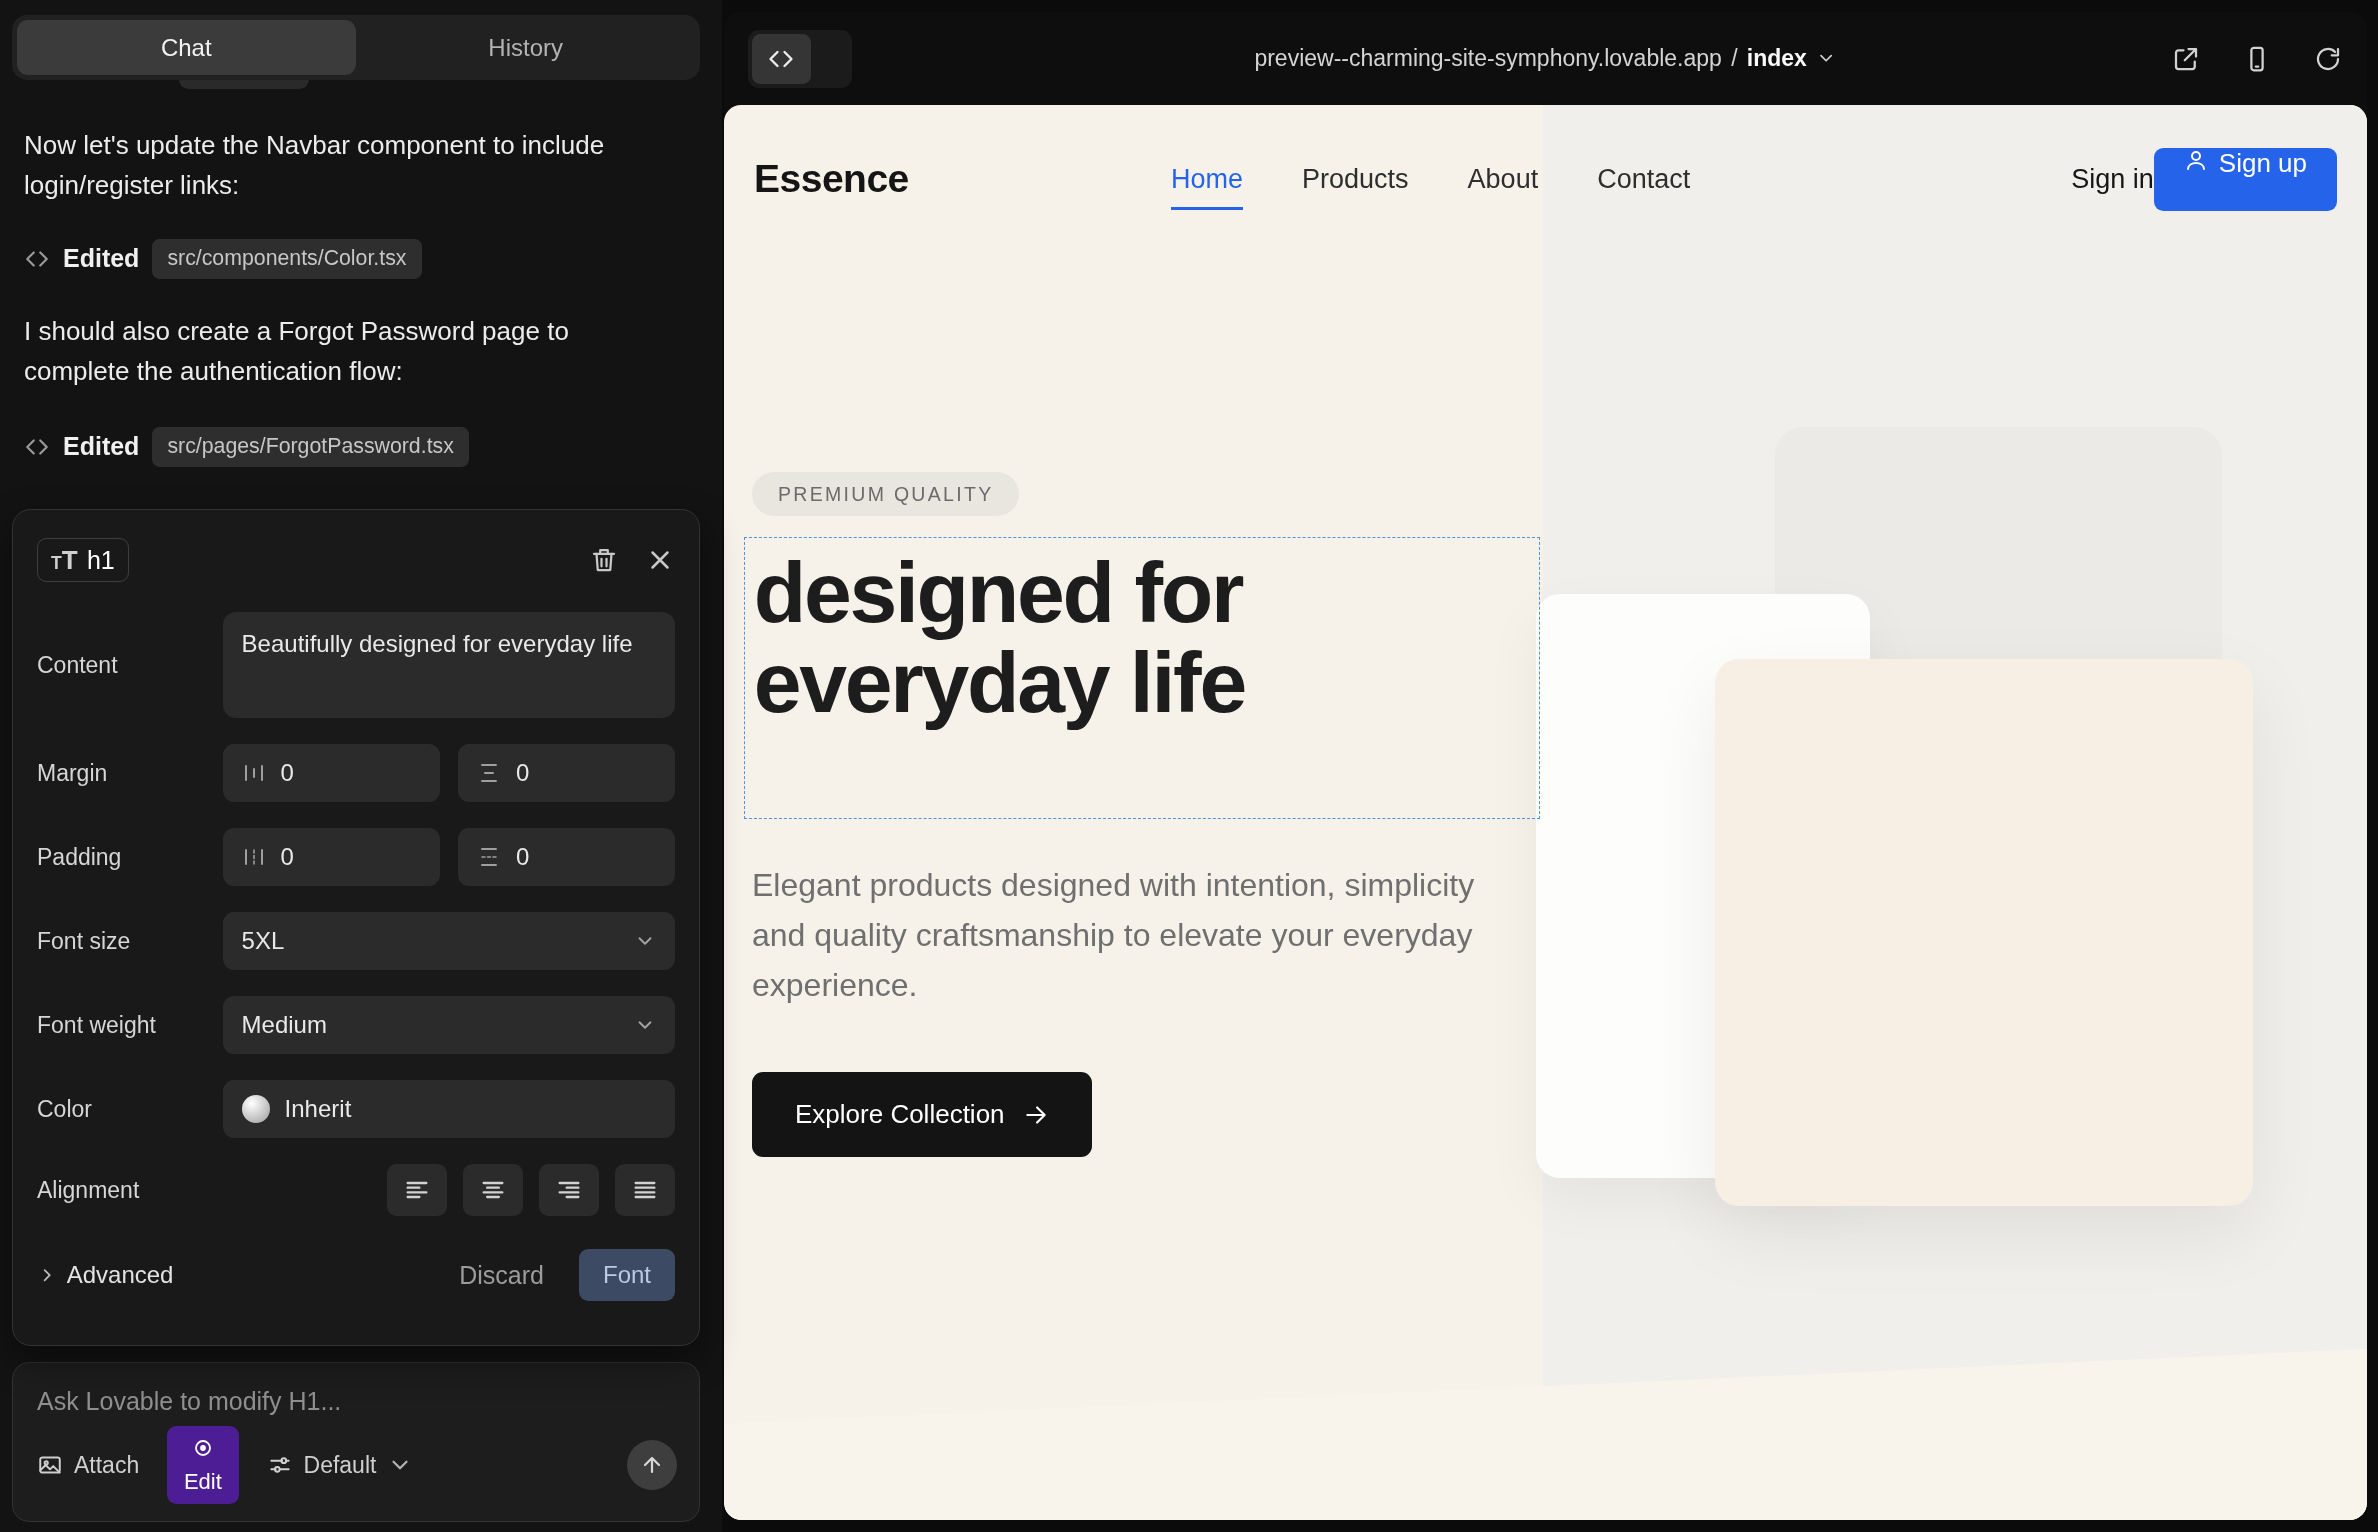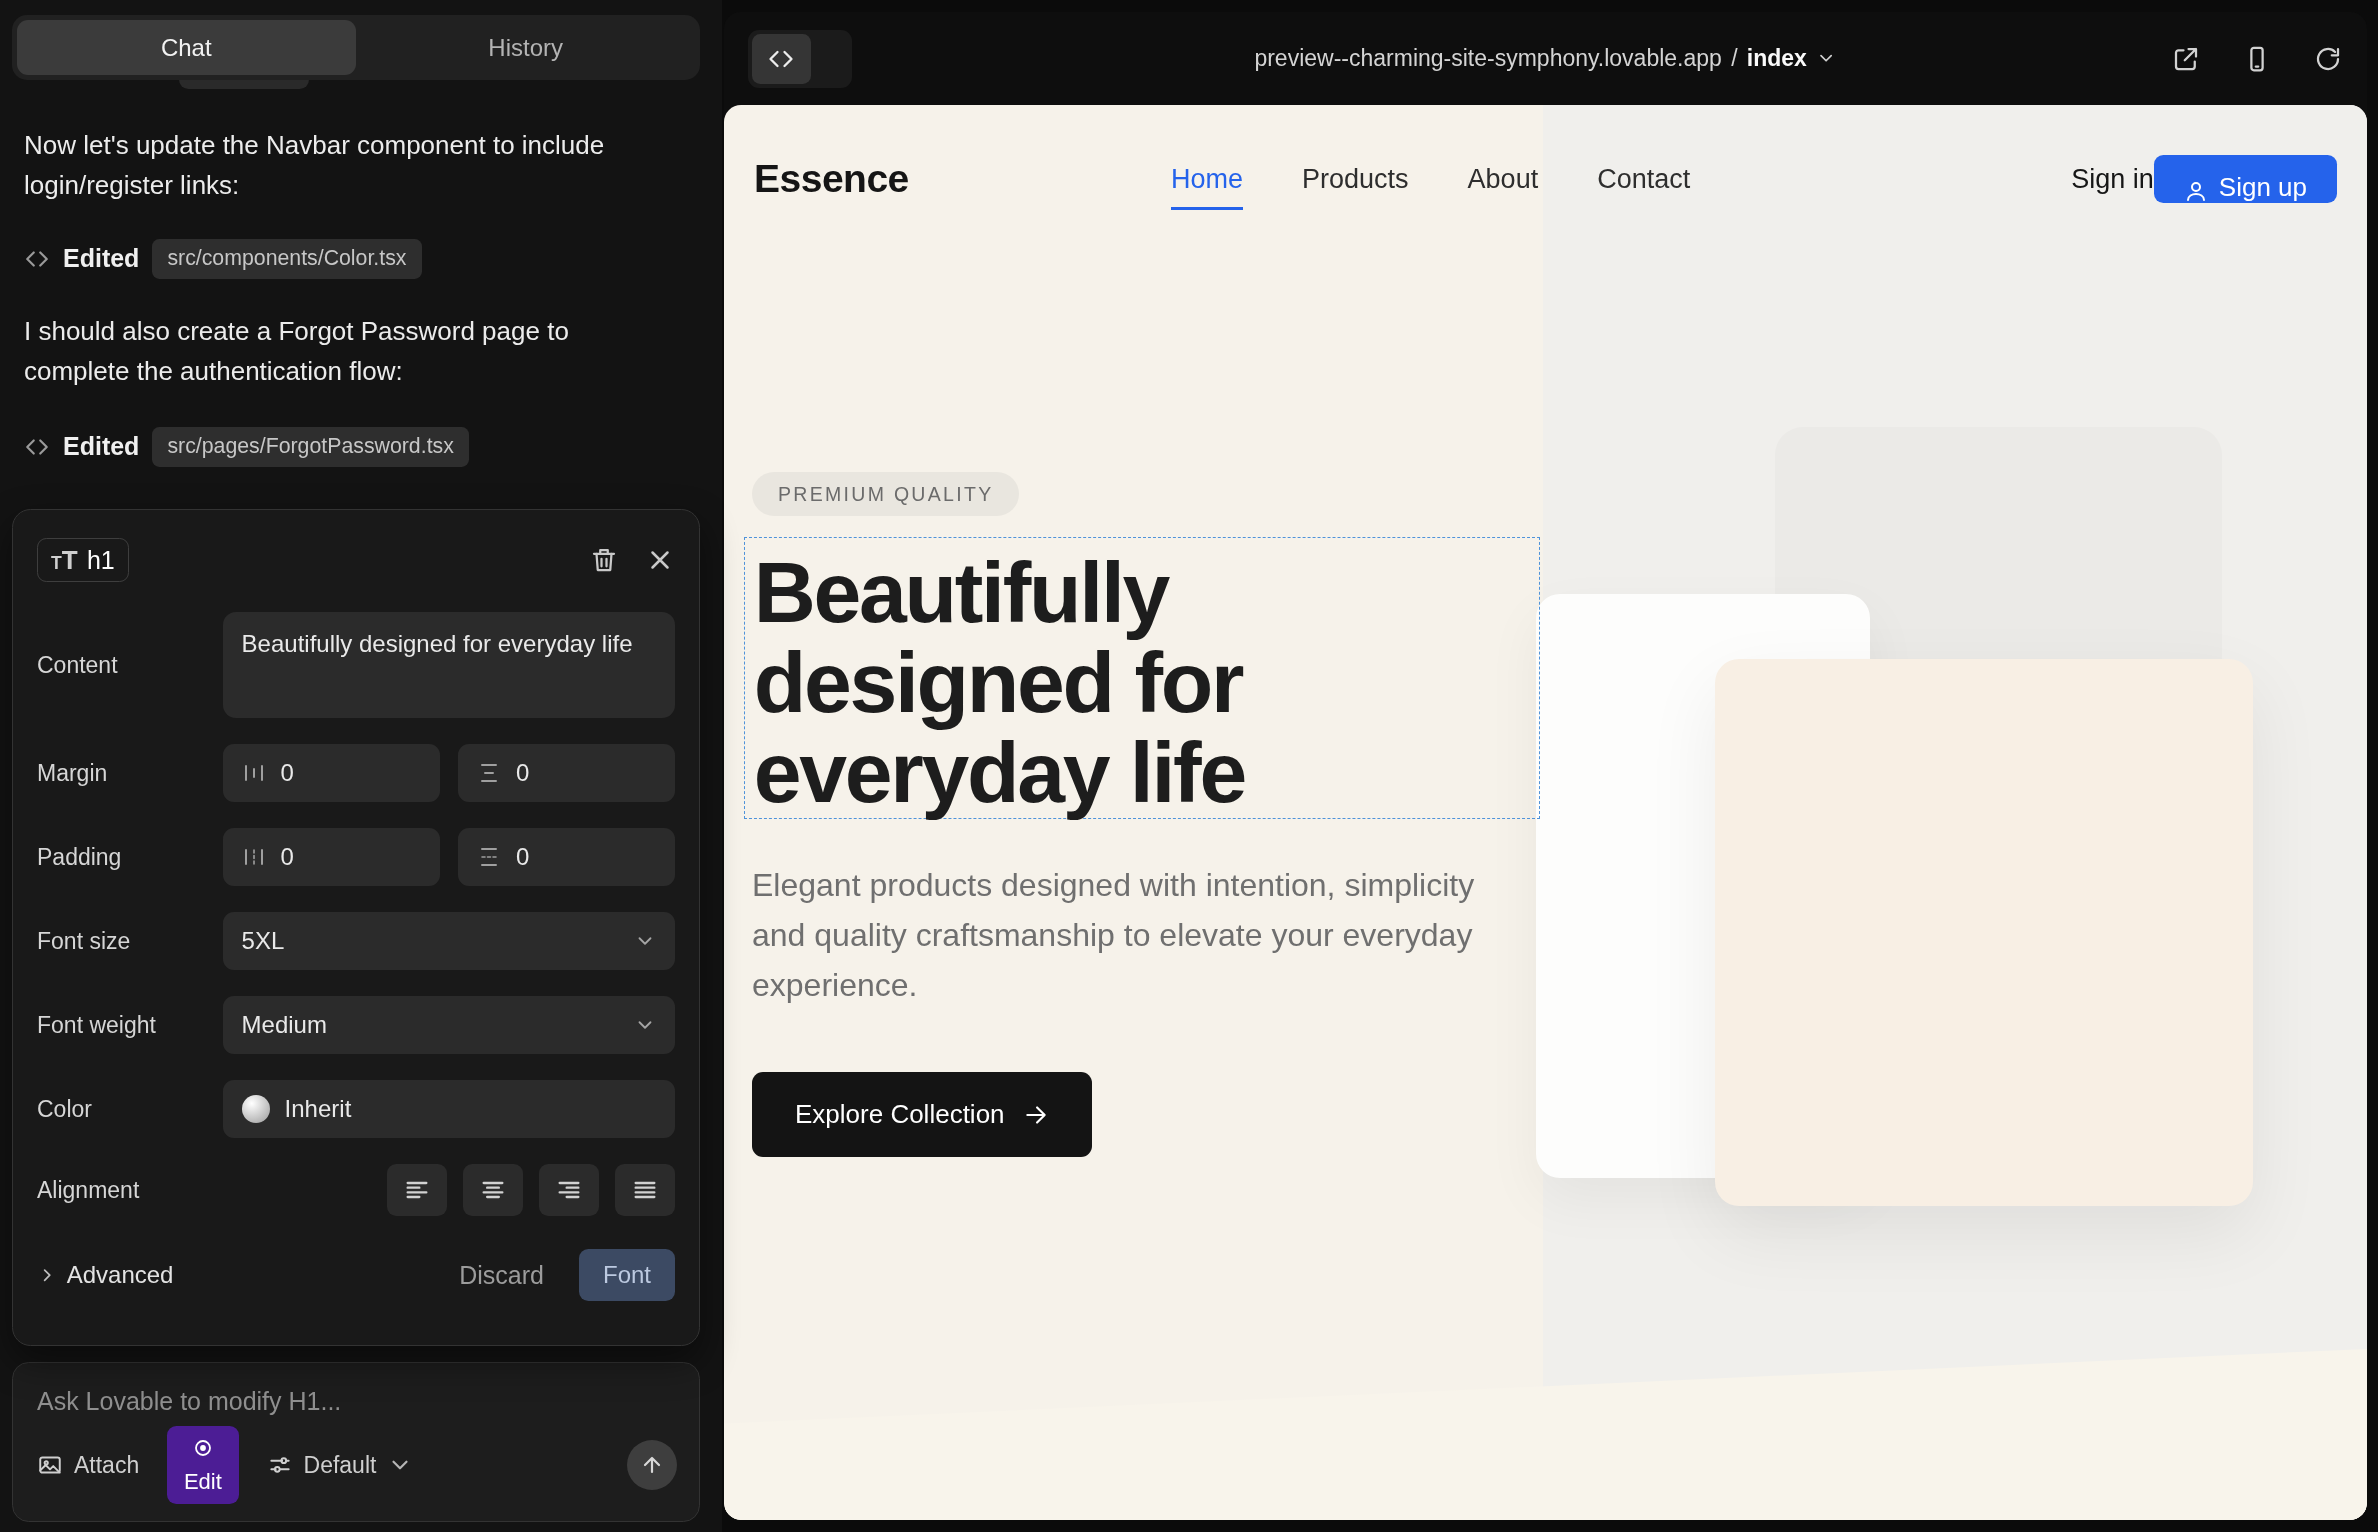--- a/index.html
+++ b/index.html
@@ -120,22 +120,22 @@
   .site-nav { position:absolute; top:0; left:0; right:0; height:148px; display:flex; align-items:center;
               padding:0 30px; z-index:6; }
   .brand { font-size:39px; font-weight:700; color:#151515; letter-spacing:-0.5px; }
   .nav-links { position:absolute; left:447px; display:flex; gap:59px; align-items:center; }
   .nav-link { font-size:27px; color:#2e2e2e; cursor:pointer; }
   .nav-link.active { color:#2563eb; position:relative; }
   .nav-link.active::after { content:""; position:absolute; left:0; right:0; bottom:-15px; height:2.8px;
                             background:#2563eb; }
   .auth { margin-left:auto; display:flex; align-items:center; }
   .sign-in { font-size:27px; color:#161616; cursor:pointer; }
-  .sign-up { display:flex; align-items:flex-end; gap:11px; background:#2563eb; color:#fff; font-size:26px;
-             border-radius:9.3px; height:48px; padding:0 30px; border:none; cursor:pointer; font-family:inherit; }
+  .sign-up { display:flex; align-items:flex-start; gap:11px; background:#2563eb; color:#fff; font-size:26px;
+             border-radius:9.3px; height:63px; padding:0 30px; border:none; cursor:pointer; font-family:inherit; }
   .sign-up .icon { width:24px; height:24px; }
 
   .badge { position:absolute; left:28px; top:367px; height:44px; display:inline-flex; align-items:center;
            padding:0 26px; background:#e9e6df; border-radius:22px; font-size:19.5px; letter-spacing:2.3px;
            color:#6b6b6b; z-index:5; }
   .h1-box { position:absolute; left:20.4px; top:432px; width:796px; height:282px; border:1.9px dashed #4f93da;
             z-index:5; padding:9.3px 0 0 8.3px; }
   .h1 { font-size:86px; line-height:90px; font-weight:600; color:#1d1d1d; letter-spacing:-2.3px; }
   .hero-p { position:absolute; left:28px; top:756px; width:742px; font-size:32px; line-height:1.56;
             color:#6f6f6f; z-index:5; }
@@ -464,21 +464,20 @@
           </span>
           <span>Sign up</span>
         </button>
       </div>
     </div>
 
     <div class="badge">PREMIUM QUALITY</div>
 
     <div class="h1-box">
       <div class="h1">
-        <div>Beautifully</div>
         <div>designed for</div>
         <div>everyday life</div>
       </div>
     </div>
 
     <div class="hero-p">Elegant products designed with intention, simplicity and quality craftsmanship to elevate your everyday experience.</div>
 
     <div class="cta-row">
       <button class="cta-primary">
         <span>Explore Collection</span>

